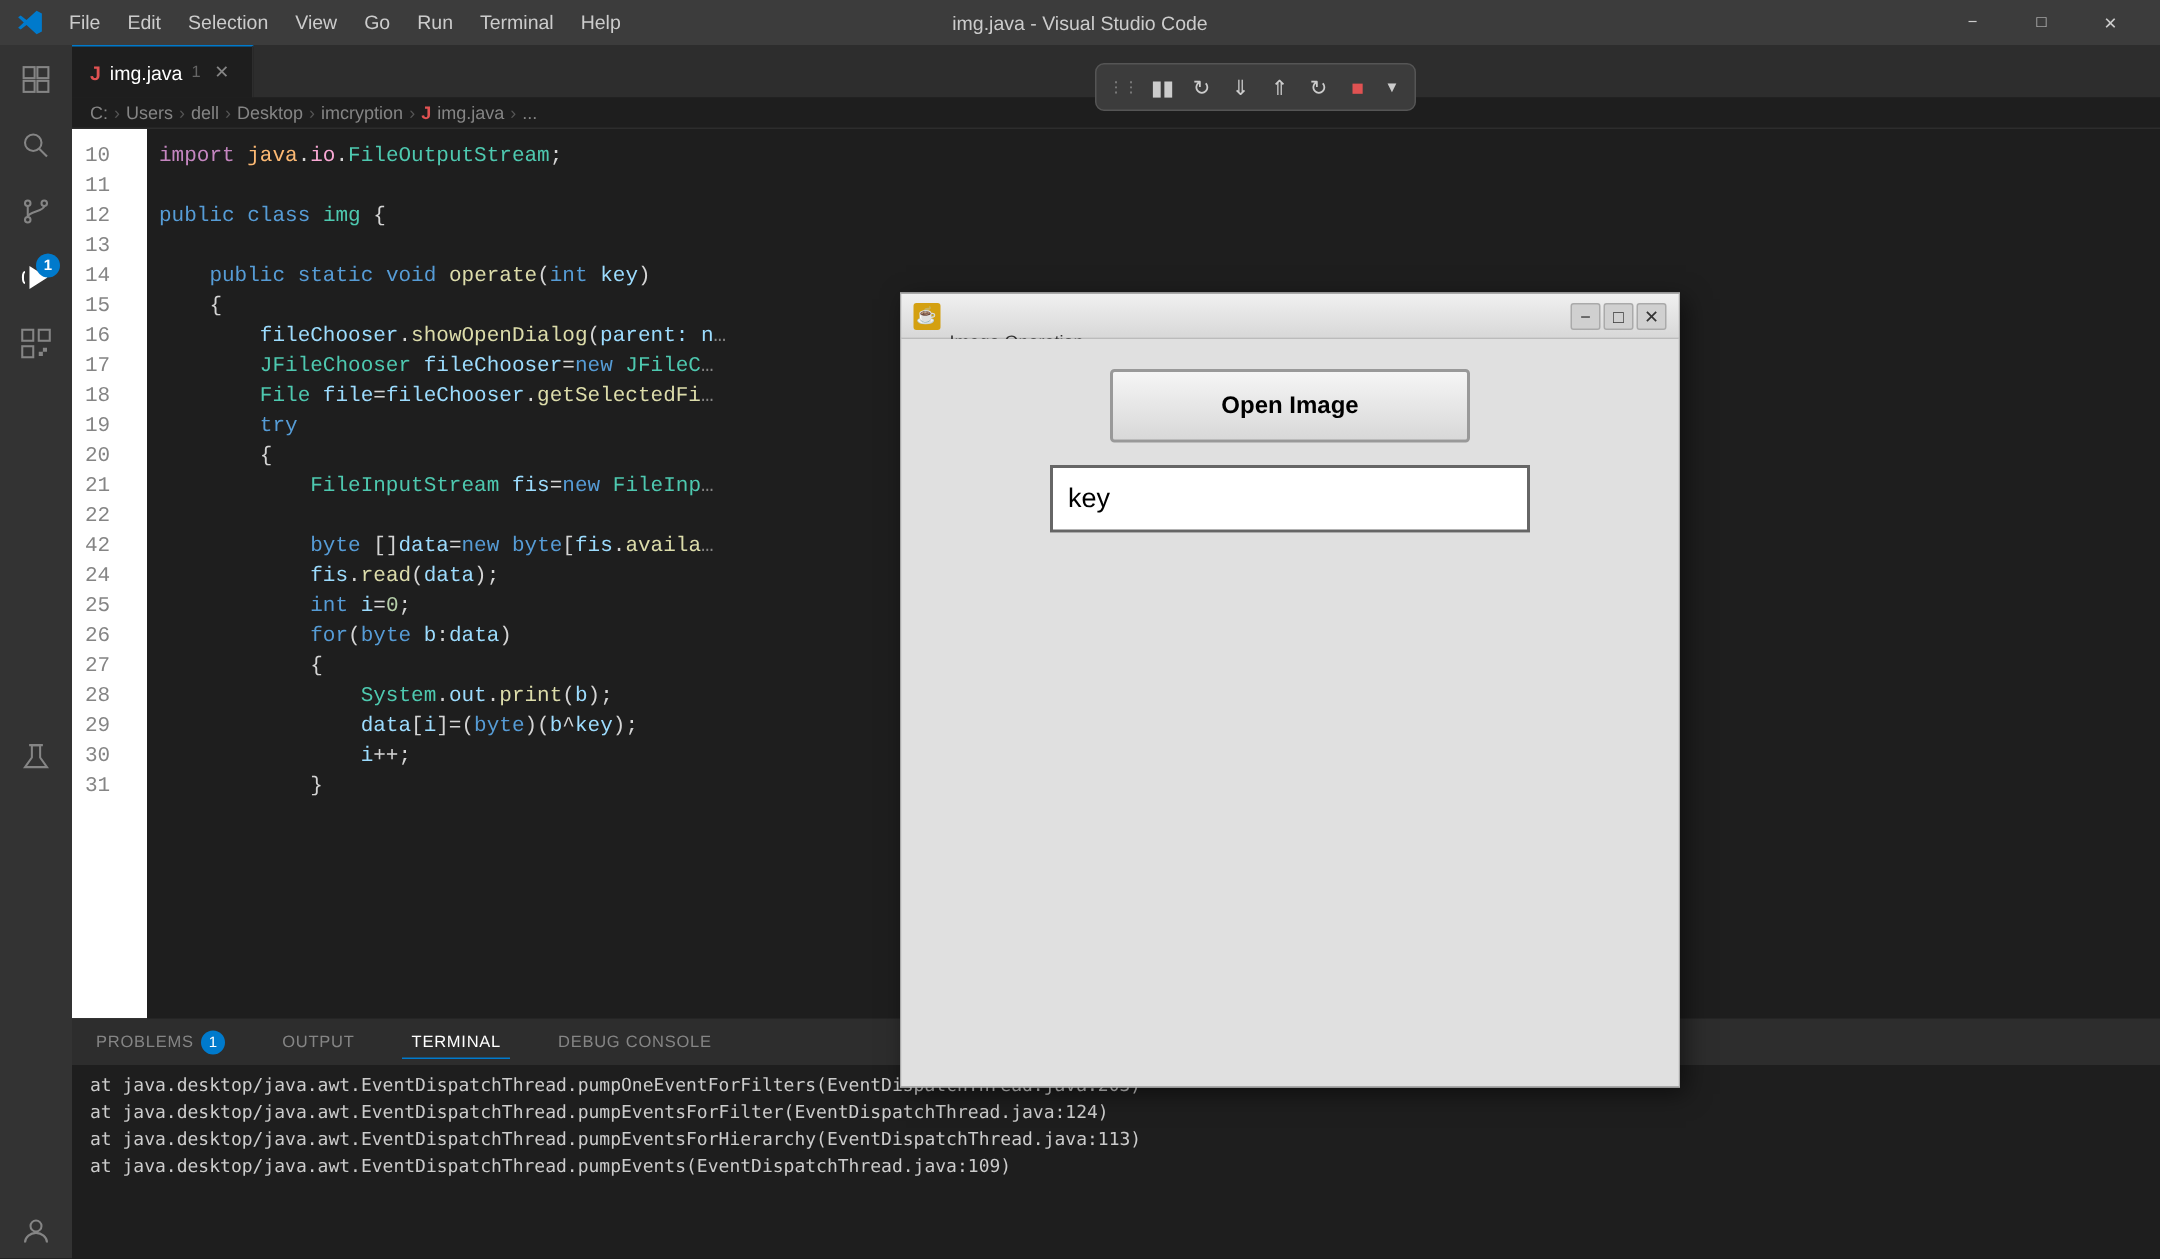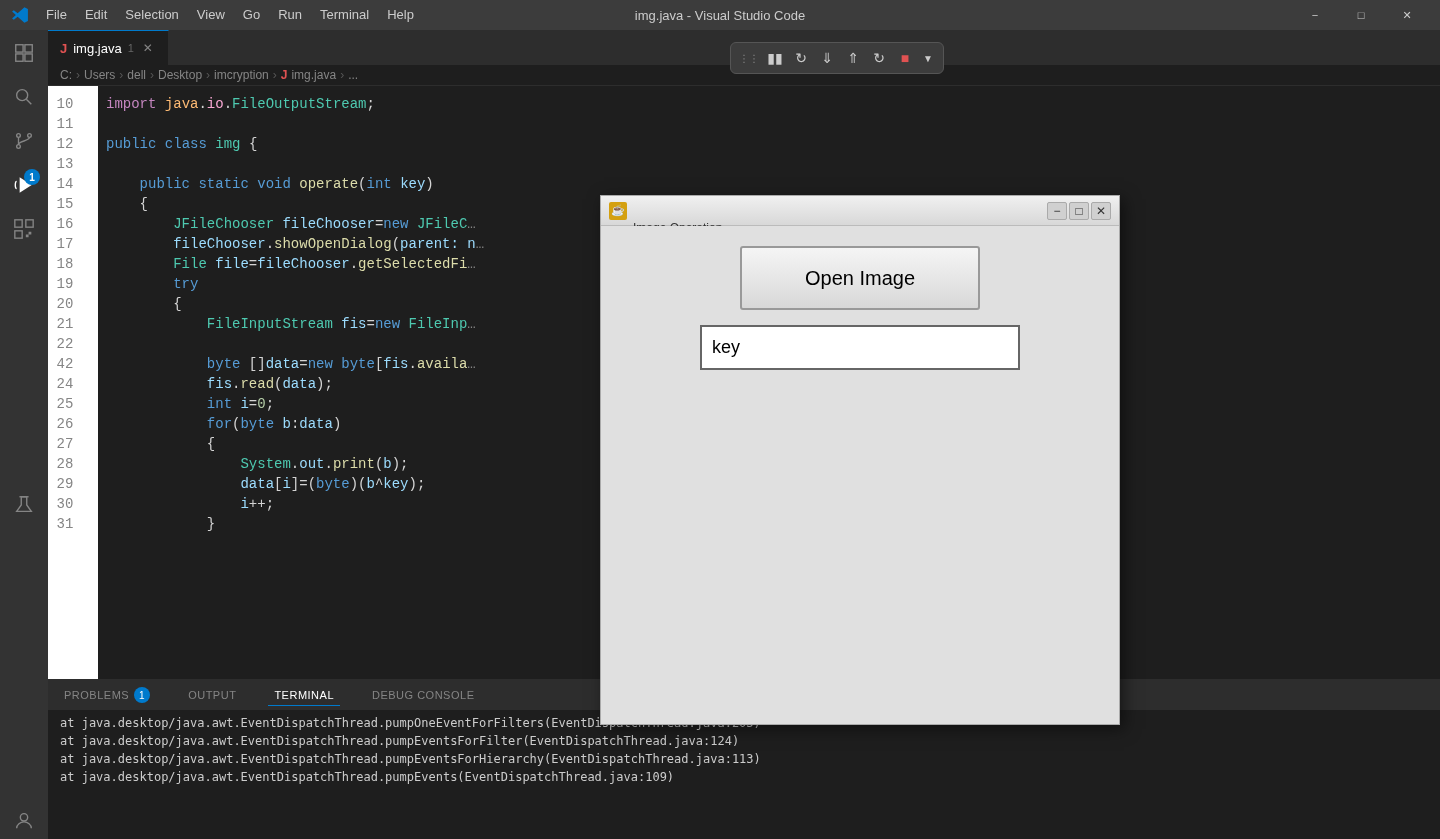--- a/index.html
+++ b/index.html
@@ -361,29 +361,29 @@
       flex: 1;
       background: #e0e0e0;
       display: flex;
       flex-direction: column;
       align-items: center;
       padding: 20px;
       gap: 15px;
     }
     .swing-button {
       width: 240px;
-      height: 64px;
+      height: 49px;
       background: linear-gradient(to bottom, #f5f5f5, #d8d8d8);
       border: 2px solid #999;
       border-radius: 3px;
       display: flex;
       align-items: center;
       justify-content: center;
-      font-size: 20px;
-      font-weight: normal;
+      font-size: 16px;
+      font-weight: bold;
       color: #000;
       cursor: pointer;
       font-family: 'Segoe UI', sans-serif;
     }
     .swing-textfield {
       width: 320px;
       height: 45px;
       background: white;
       border: 2px solid #666;
       padding: 4px 10px;
@@ -539,22 +539,22 @@
         <div>30</div>
           <div>31</div>
       </div>
       <div class="code-content">
         <div class="code-line"><span class="import-kw">import</span> <span style="color:#fdba74">java</span><span class="punct">.</span><span style="color:#f9a8d4">io</span><span class="punct">.</span><span style="color:#4ec9b0">FileOutputStream</span><span class="punct">;</span></div>
         <div class="code-line">&nbsp;</div>
         <div class="code-line"><span class="kw">public</span> <span class="kw">class</span> <span class="cls">img</span> <span class="punct">{</span></div>
         <div class="code-line">&nbsp;</div>
         <div class="code-line">&nbsp;&nbsp;&nbsp;&nbsp;<span class="kw">public</span> <span class="kw">static</span> <span class="kw">void</span> <span class="fn">operate</span><span class="punct">(</span><span class="kw">int</span> <span class="param">key</span><span class="punct">)</span></div>
         <div class="code-line">&nbsp;&nbsp;&nbsp;&nbsp;<span class="punct">{</span></div>
+        <div class="code-line">&nbsp;&nbsp;&nbsp;&nbsp;&nbsp;&nbsp;&nbsp;&nbsp;<span class="param">fileChooser</span><span class="punct">.</span><span class="fn">showOpenDialog</span><span class="punct">(</span><span style="color:#9cdcfe">parent:</span> <span class="param">n</span><span style="color:#858585">…</span></div>
         <div class="code-line">&nbsp;&nbsp;&nbsp;&nbsp;&nbsp;&nbsp;&nbsp;&nbsp;<span class="cls">JFileChooser</span> <span class="param">fileChooser</span><span class="punct">=</span><span class="kw">new</span> <span class="cls">JFileC</span><span style="color:#858585">…</span></div>
-        <div class="code-line">&nbsp;&nbsp;&nbsp;&nbsp;&nbsp;&nbsp;&nbsp;&nbsp;<span class="param">fileChooser</span><span class="punct">.</span><span class="fn">showOpenDialog</span><span class="punct">(</span><span style="color:#9cdcfe">parent:</span> <span class="param">n</span><span style="color:#858585">…</span></div>
         <div class="code-line">&nbsp;&nbsp;&nbsp;&nbsp;&nbsp;&nbsp;&nbsp;&nbsp;<span class="cls">File</span> <span class="param">file</span><span class="punct">=</span><span class="param">fileChooser</span><span class="punct">.</span><span class="fn">getSelectedFi</span><span style="color:#858585">…</span></div>
         <div class="code-line">&nbsp;&nbsp;&nbsp;&nbsp;&nbsp;&nbsp;&nbsp;&nbsp;<span class="kw">try</span></div>
         <div class="code-line">&nbsp;&nbsp;&nbsp;&nbsp;&nbsp;&nbsp;&nbsp;&nbsp;<span class="punct">{</span></div>
         <div class="code-line">&nbsp;&nbsp;&nbsp;&nbsp;&nbsp;&nbsp;&nbsp;&nbsp;&nbsp;&nbsp;&nbsp;&nbsp;<span class="cls">FileInputStream</span> <span class="param">fis</span><span class="punct">=</span><span class="kw">new</span> <span class="cls">FileInp</span><span style="color:#858585">…</span></div>
         <div class="code-line">&nbsp;</div>
         <div class="code-line">&nbsp;&nbsp;&nbsp;&nbsp;&nbsp;&nbsp;&nbsp;&nbsp;&nbsp;&nbsp;&nbsp;&nbsp;<span class="kw">byte</span> <span class="punct">[]</span><span class="param">data</span><span class="punct">=</span><span class="kw">new</span> <span class="kw">byte</span><span class="punct">[</span><span class="param">fis</span><span class="punct">.</span><span class="fn">availa</span><span style="color:#858585">…</span></div>
         <div class="code-line">&nbsp;&nbsp;&nbsp;&nbsp;&nbsp;&nbsp;&nbsp;&nbsp;&nbsp;&nbsp;&nbsp;&nbsp;<span class="param">fis</span><span class="punct">.</span><span class="fn">read</span><span class="punct">(</span><span class="param">data</span><span class="punct">);</span></div>
         <div class="code-line">&nbsp;&nbsp;&nbsp;&nbsp;&nbsp;&nbsp;&nbsp;&nbsp;&nbsp;&nbsp;&nbsp;&nbsp;<span class="kw">int</span> <span class="param">i</span><span class="punct">=</span><span class="num">0</span><span class="punct">;</span></div>
         <div class="code-line">&nbsp;&nbsp;&nbsp;&nbsp;&nbsp;&nbsp;&nbsp;&nbsp;&nbsp;&nbsp;&nbsp;&nbsp;<span class="kw">for</span><span class="punct">(</span><span class="kw">byte</span> <span class="param">b</span><span class="punct">:</span><span class="param">data</span><span class="punct">)</span></div>
         <div class="code-line">&nbsp;&nbsp;&nbsp;&nbsp;&nbsp;&nbsp;&nbsp;&nbsp;&nbsp;&nbsp;&nbsp;&nbsp;<span class="punct">{</span></div>

